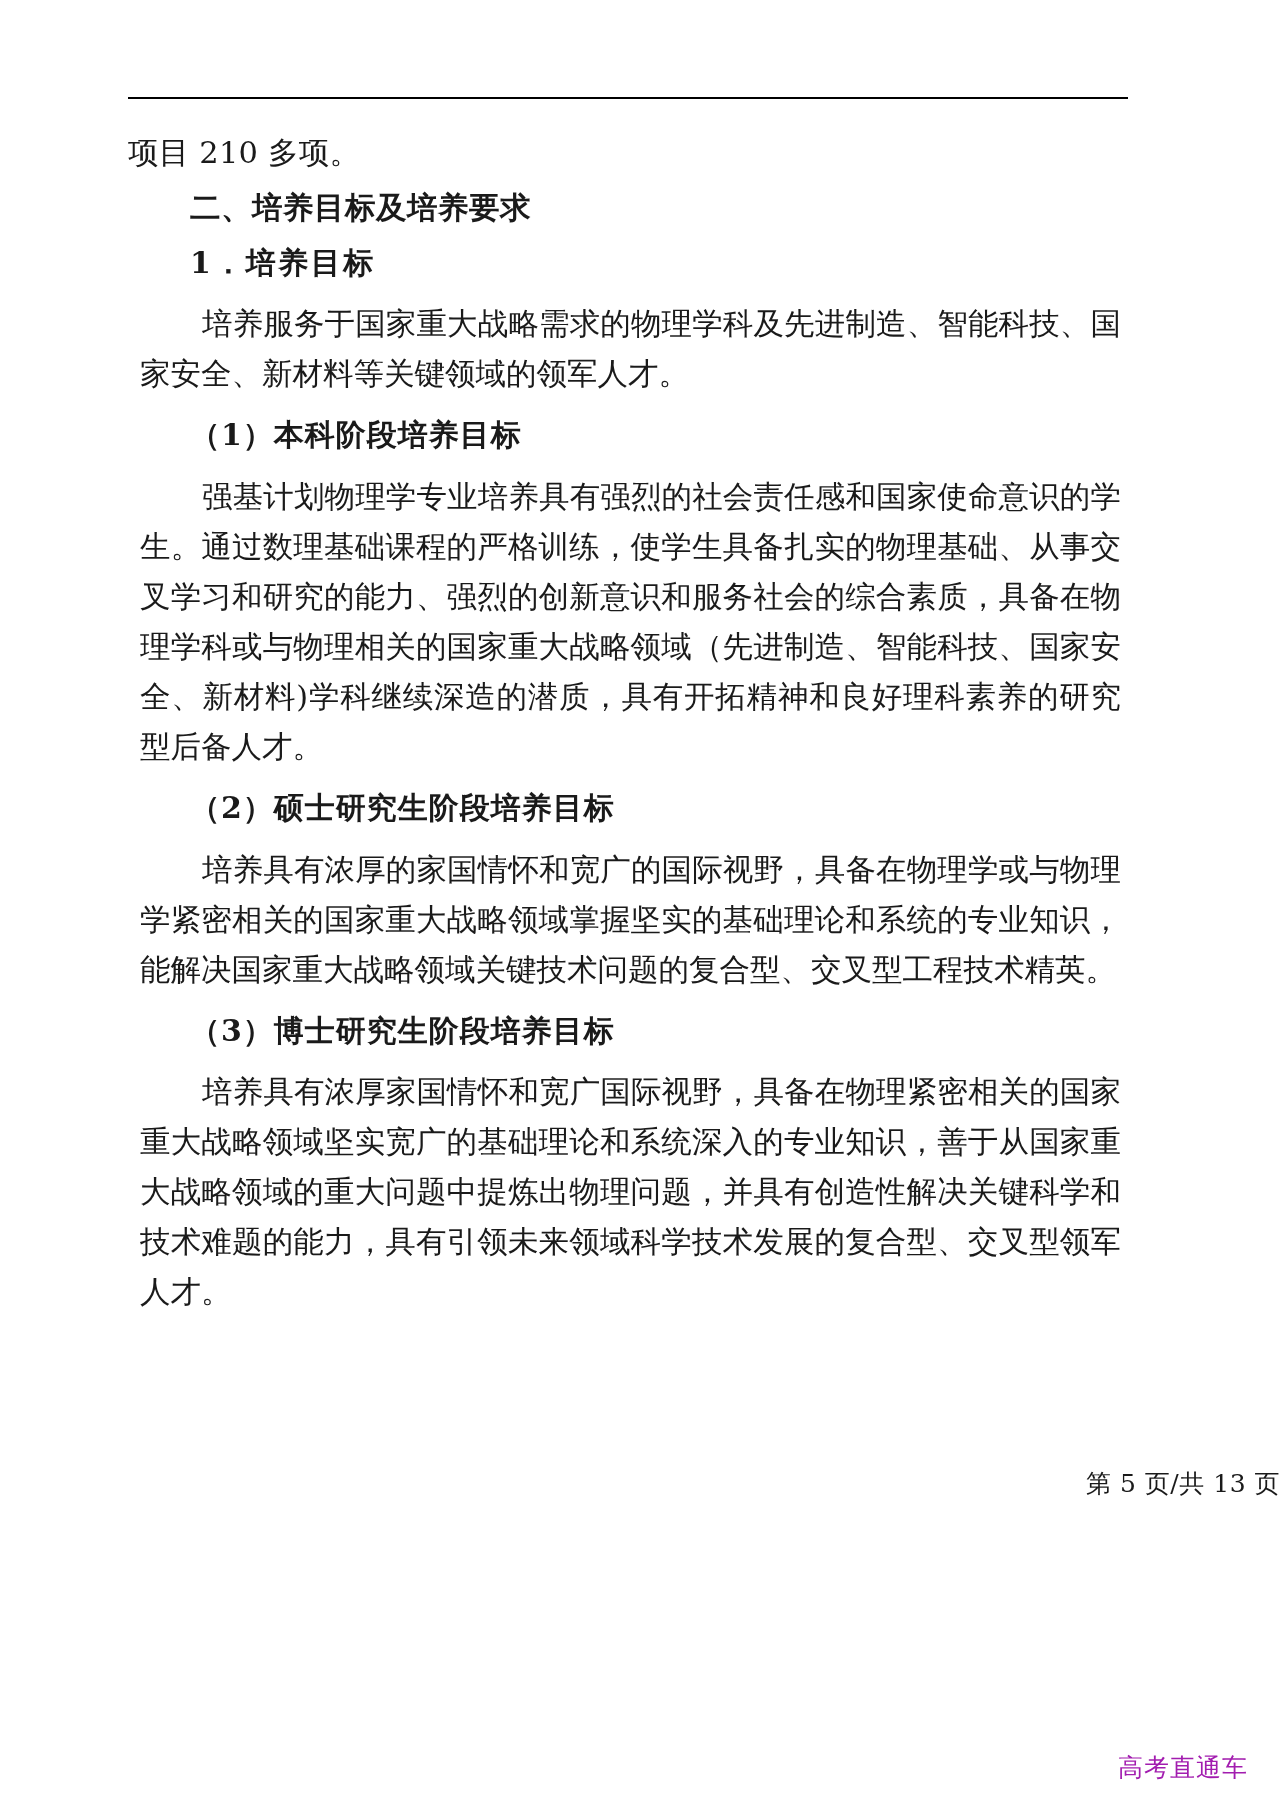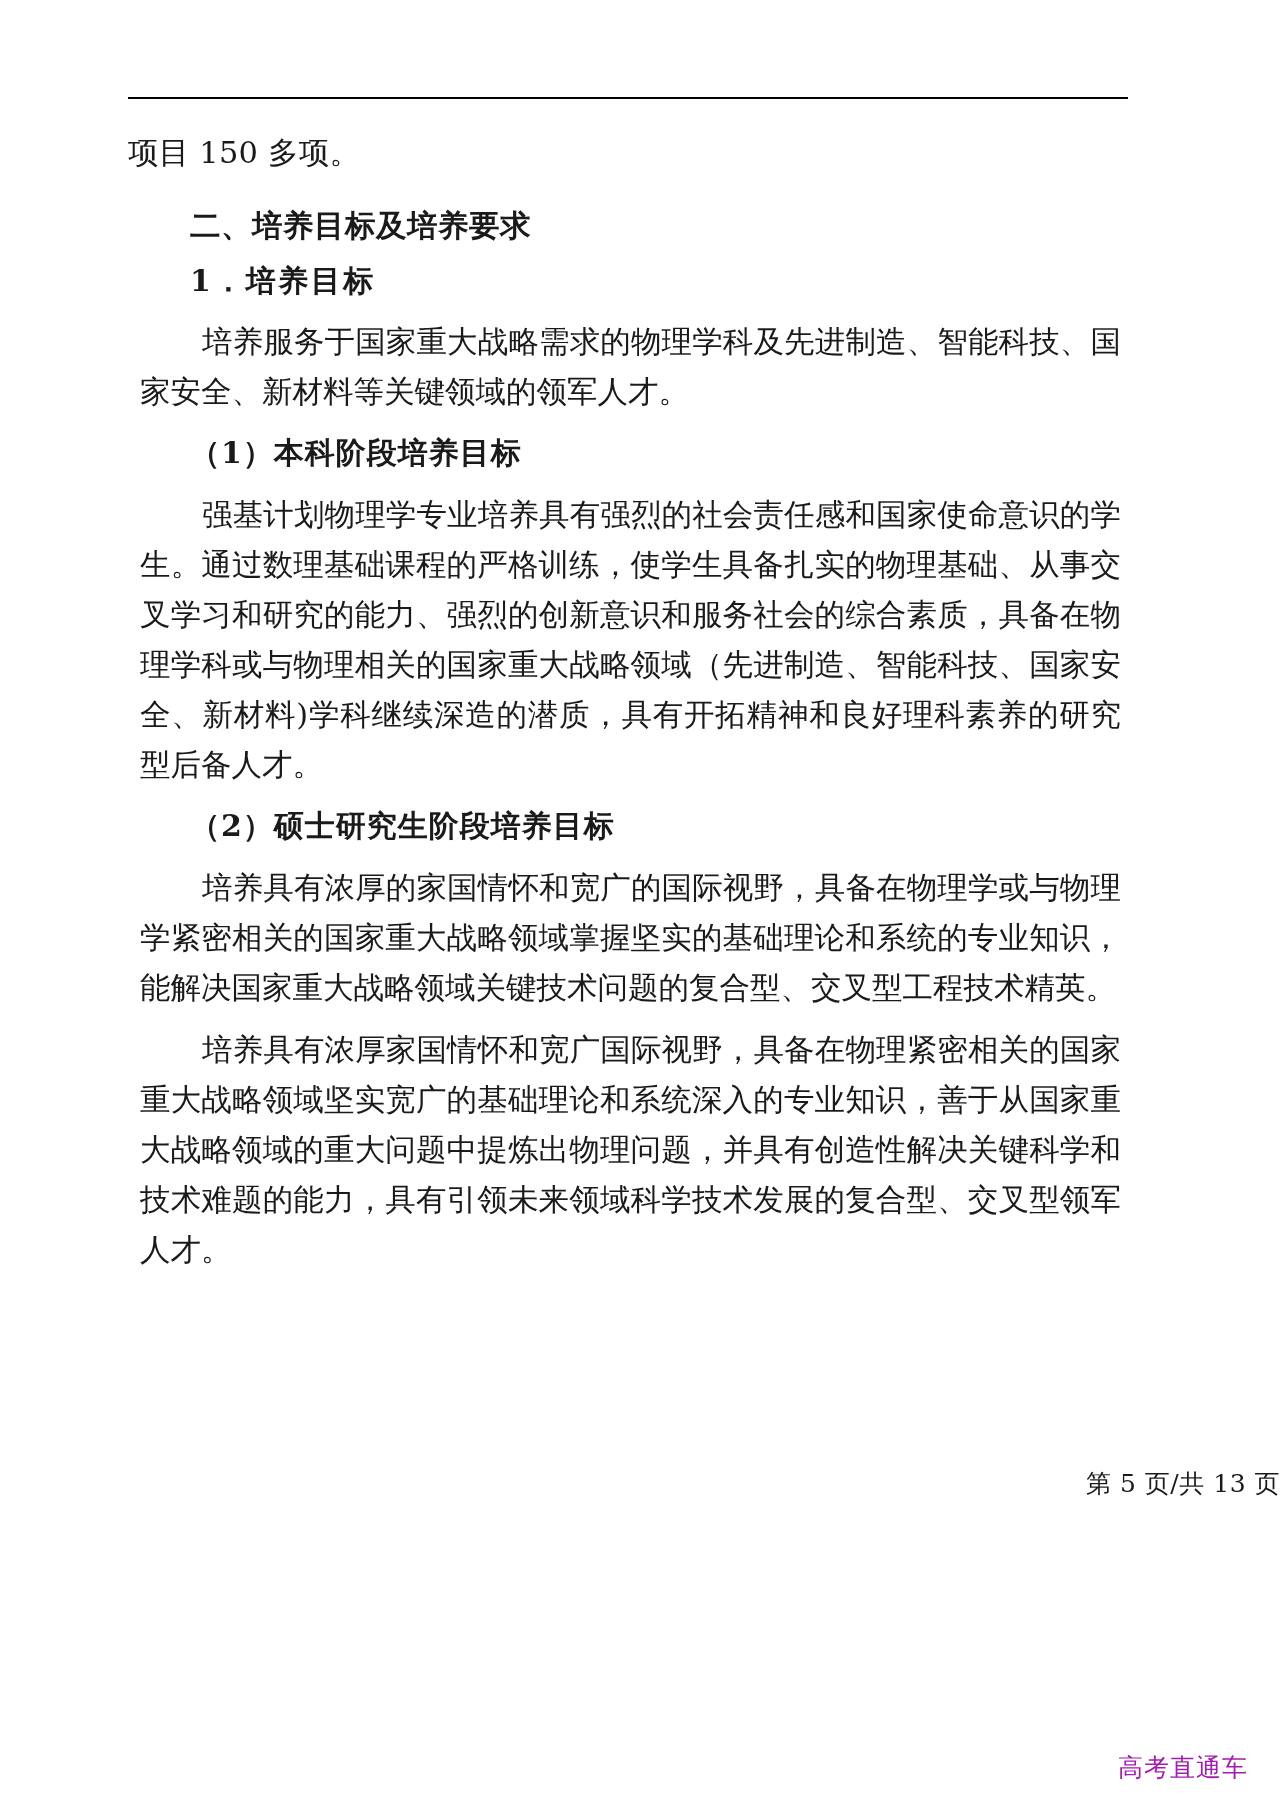--- a/index.html
+++ b/index.html
@@ -41,21 +41,21 @@
     line-height: 1.62;
     margin: 0 0 2px 0;
     text-align: justify;
     text-justify: inter-ideograph;
     letter-spacing: 0.2px;
   }
   .heading-main {
     font-size: 30.5px;
     font-weight: bold;
     line-height: 1.62;
-    margin: 24px 0 2px 0;
+    margin: 6px 0 2px 0;
     text-indent: 62px;
     letter-spacing: 0.5px;
   }
   .heading-sub {
     font-size: 30px;
     font-weight: bold;
     line-height: 1.62;
     margin: 6px 0 2px 0;
     text-indent: 62px;
     letter-spacing: 2.5px;
@@ -98,34 +98,35 @@
 </style>
 </head>
 <body>
 
 <div class="page">
 
   <div class="header-rule"></div>
 
   <div class="content">
 
-    <p class="para">项目 150 多项。</p>
+    <p class="para">项目 210 多项。</p>
 
     <p class="heading-main">二、培养目标及培养要求</p>
 
     <p class="heading-sub">1．培养目标</p>
 
     <p class="body-para">培养服务于国家重大战略需求的物理学科及先进制造、智能科技、国家安全、新材料等关键领域的领军人才。</p>
 
     <p class="heading-item">（1）本科阶段培养目标</p>
     <p class="body-para">强基计划物理学专业培养具有强烈的社会责任感和国家使命意识的学生。通过数理基础课程的严格训练，使学生具备扎实的物理基础、从事交叉学习和研究的能力、强烈的创新意识和服务社会的综合素质，具备在物理学科或与物理相关的国家重大战略领域（先进制造、智能科技、国家安全、新材料)学科继续深造的潜质，具有开拓精神和良好理科素养的研究型后备人才。</p>
 
     <p class="heading-item">（2）硕士研究生阶段培养目标</p>
     <p class="body-para">培养具有浓厚的家国情怀和宽广的国际视野，具备在物理学或与物理学紧密相关的国家重大战略领域掌握坚实的基础理论和系统的专业知识，能解决国家重大战略领域关键技术问题的复合型、交叉型工程技术精英。</p>
 
+    <p class="heading-item">（3）博士研究生阶段培养目标</p>
     <p class="body-para">培养具有浓厚家国情怀和宽广国际视野，具备在物理紧密相关的国家重大战略领域坚实宽广的基础理论和系统深入的专业知识，善于从国家重大战略领域的重大问题中提炼出物理问题，并具有创造性解决关键科学和技术难题的能力，具有引领未来领域科学技术发展的复合型、交叉型领军人才。</p>
 
   </div>
 
   <div class="footer">第 5 页/共 13 页</div>
 
   <div class="watermark">高考直通车</div>
 
 </div>
 

